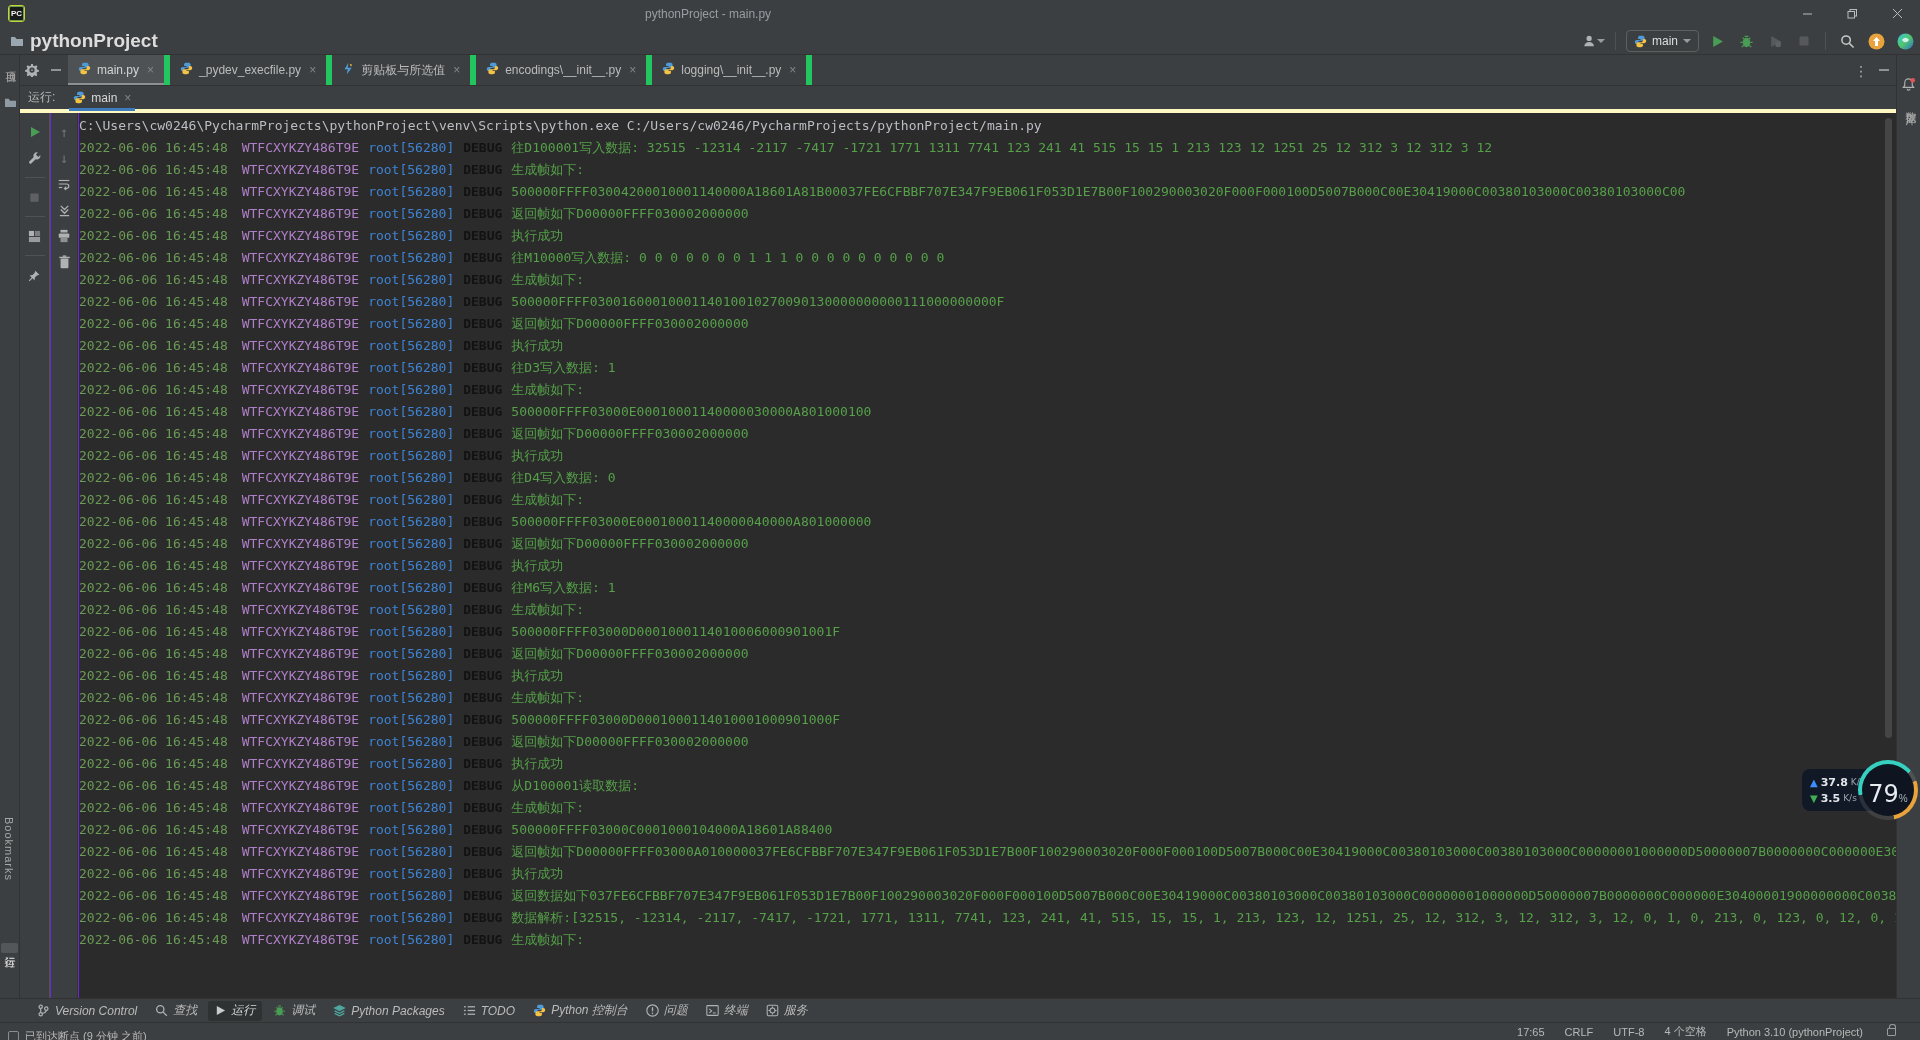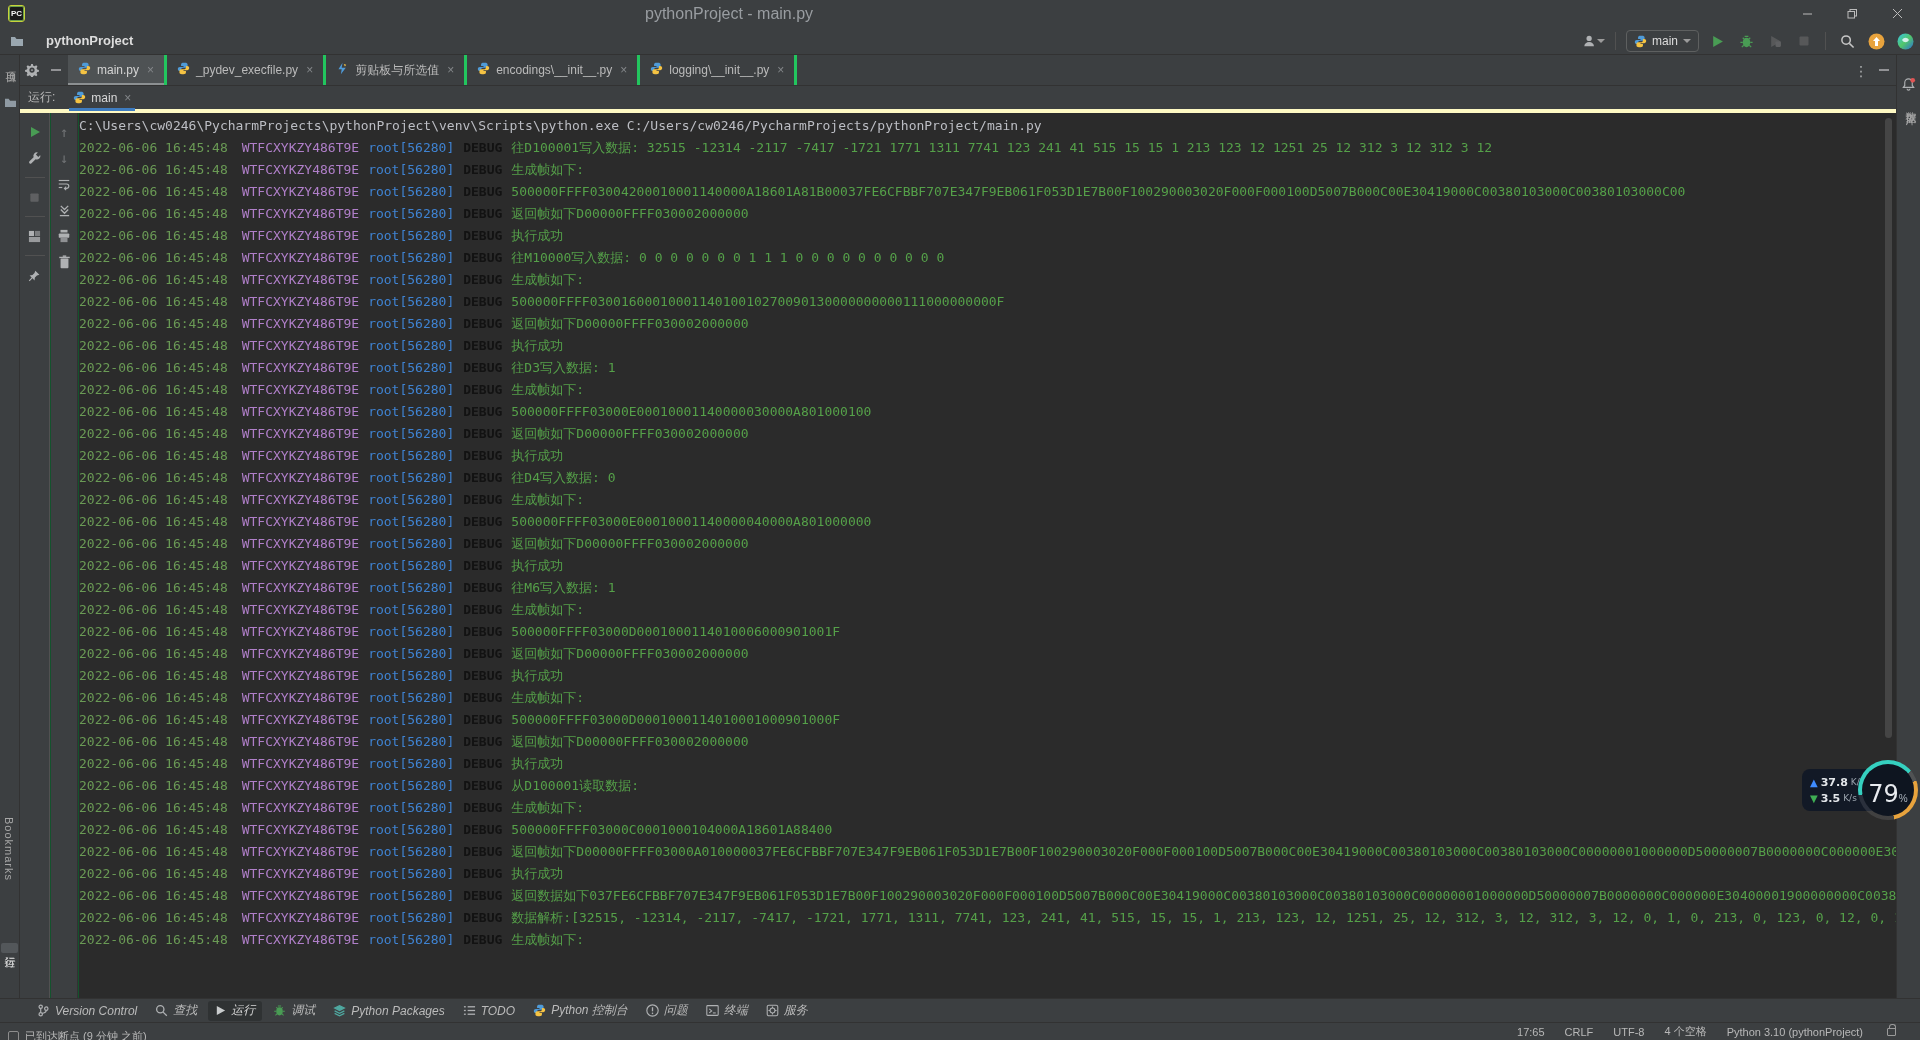--- a/index.html
+++ b/index.html
@@ -1,54 +1,54 @@
 <!DOCTYPE html>
 <html><head>
 <meta charset="utf-8">
 <style>
   * { margin:0; padding:0; box-sizing:border-box; }
   html,body { width:1920px; height:1040px; overflow:hidden; background:#2b2b2b;
     font-family:"Liberation Sans", sans-serif; }
-  #app { position:relative; width:1920px; height:1040px; background:#14532d; }
+  #app { position:relative; width:1920px; height:1040px; background:#6d28d9; }
 
   
   #titlebar { position:absolute; left:0; top:0; width:1920px; height:27px;
     background:#3c3f41; display:flex; align-items:center; color:#bbbbbb; font-size:13px; }
   #pc-logo { width:17px; height:17px; margin:0 8px 0 8px; border:1px solid #c8d33a;
     border-radius:3px; background:#1a1a1a; color:#f5f5f5; font-size:8px; font-weight:bold;
     display:flex; align-items:center; justify-content:center;
     box-shadow:0 0 0 1px #6aa04c inset; }
   .menu-item { padding:0 9px; height:27px; display:flex; align-items:center; cursor:default; }
   #win-title { position:absolute; left:645px; top:0; height:27px; display:flex;
-    align-items:center; color:#999da1; font-size:16px; }
+    align-items:center; color:#999da1; font-size:12px; }
   .win-btns { position:absolute; right:0; top:0; height:27px; display:flex; }
   .win-btn { width:45px; height:27px; display:flex; align-items:center; justify-content:center;
     color:#bbbbbb; font-size:13px; }
   .win-btn svg { stroke:#bbbbbb; }
 
   
   #toolbar { position:absolute; left:0; top:27px; width:1920px; height:28px;
     background:#3c3f41; border-bottom:1px solid #323232; display:flex; align-items:center; }
-  #project-chip { display:flex; align-items:center; gap:22px; margin-left:10px;
-    color:#dddddd; font-size:13px; font-weight:bold; }
+  #project-chip { display:flex; align-items:center; gap:6px; margin-left:10px;
+    color:#dddddd; font-size:19px; font-weight:bold; }
   #toolbar-right { position:absolute; right:4px; top:0; height:28px; display:flex;
     align-items:center; gap:7px; }
   .tb-sep { width:1px; height:18px; background:#515151; margin:0 3px; }
   .tb-icon { width:22px; height:22px; display:flex; align-items:center; justify-content:center; }
   #run-config-box { display:flex; align-items:center; gap:5px; border:1px solid #5e6060;
     border-radius:4px; height:22px; padding:0 7px; color:#dddddd; font-size:12px; }
   .chev { width:0; height:0; border-left:4px solid transparent; border-right:4px solid transparent;
     border-top:4px solid #9b9b9b; display:inline-block; }
 
   
   #tabbar { position:absolute; left:20px; top:55px; width:1876px; height:31px;
     background:#3c3f41; border-bottom:1px solid #323232; display:flex; align-items:stretch; }
   .tb-left-ctrl { width:24px; display:flex; align-items:center; justify-content:center; color:#afb1b3; }
   .ed-tab { display:flex; align-items:center; gap:6px; padding:0 10px; font-size:12px;
-    color:#bbbbbb; border-right:3px solid #22c55e; position:relative; cursor:default; }
+    color:#bbbbbb; border-right:6px solid #22c55e; position:relative; cursor:default; }
   .ed-tab.active { background:#4e5254; color:#d4d4d4; }
   .ed-tab.active::after { content:""; position:absolute; left:0; right:0; bottom:0;
     height:2px; background:#8c9092; }
   .tab-close { color:#84878a; font-size:12px; margin-left:2px; }
   #tabbar-right { position:absolute; right:2px; top:55px; height:31px; display:flex;
     align-items:center; gap:10px; color:#afb1b3; padding-right:28px; }
 
   
   #run-header { position:absolute; left:20px; top:86px; width:1876px; height:27px;
     background:#3c3f41; border-bottom:4px solid #fef9c3; display:flex; align-items:center; }

